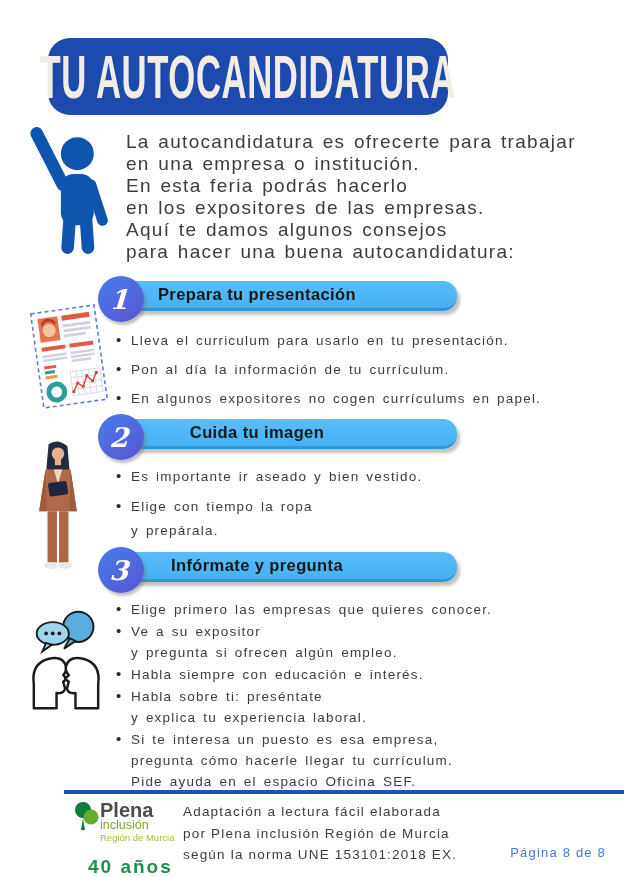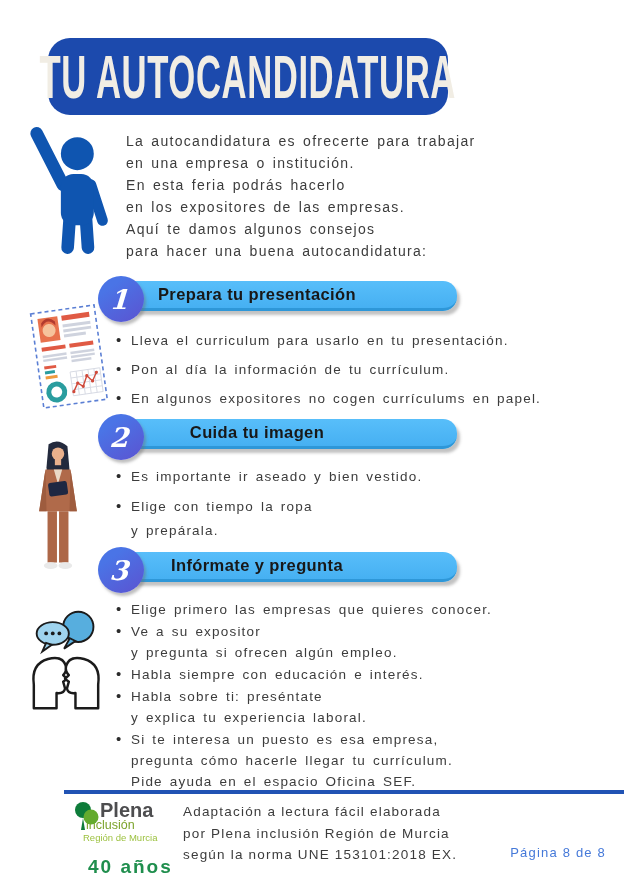--- a/index.html
+++ b/index.html
@@ -14,21 +14,21 @@
     display:flex; align-items:center; justify-content:center;
   }
   .banner .title{
     color:#f1ede4; font-weight:bold; font-size:62px; letter-spacing:1px;
     display:inline-block; transform:scaleX(0.56); transform-origin:center;
     white-space:nowrap; line-height:1;
   }
   
   .intro{
     position:absolute; left:126px; top:131px; width:460px;
-    font-size:14px; letter-spacing:1.3px; word-spacing:2px;
+    font-size:19px; letter-spacing:1.3px; word-spacing:2px;
     line-height:21.9px; color:#3c3c3c; white-space:pre-line;
   }
   
   .num-circle{
     position:absolute; width:46px; height:46px; border-radius:50%;
     background:linear-gradient(145deg,#4a74e6 25%,#5a55d2 95%);
     box-shadow:2px 3px 3px rgba(110,110,110,.45);
     display:flex; align-items:center; justify-content:center; z-index:3;
   }
   .num-circle span{
@@ -64,22 +64,22 @@
   .b3{left:116px; top:598px; width:480px; line-height:21px;}
   
   .illus{position:absolute;}
   
   .separator{
     position:absolute; left:64px; top:790px; width:560px; height:4px;
     background:#2153b4;
   }
   .logo{position:absolute; left:74px; top:801px; width:110px;}
   .logo .brand{color:#4d4d4f; font-weight:bold; font-size:20px; line-height:18px;}
-  .logo .sub{color:#7ba32a; font-size:12.5px; line-height:13px; margin-left:12px;}
-  .logo .region{color:#9cc13f; font-size:9.5px; line-height:11px; margin-left:9px;}
+  .logo .sub{color:#7ba32a; font-size:12.5px; line-height:13px; margin-left:26px;}
+  .logo .region{color:#9cc13f; font-size:9.5px; line-height:11px; margin-left:26px;}
   .logo .anniv{color:#1f8e4d; font-weight:bold; font-size:19px; letter-spacing:2px; margin-top:13px; margin-left:14px;}
   .logo svg{position:absolute; left:0; top:0;}
   .footer-note{
     position:absolute; left:183px; top:801px; width:300px;
     font-size:13.5px; letter-spacing:1.2px; line-height:21.5px;
     color:#3c3c3c; white-space:pre-line;
   }
   .page-number{
     position:absolute; right:18px; top:845px; color:#4579d9;
     font-size:13px; letter-spacing:1.2px;

